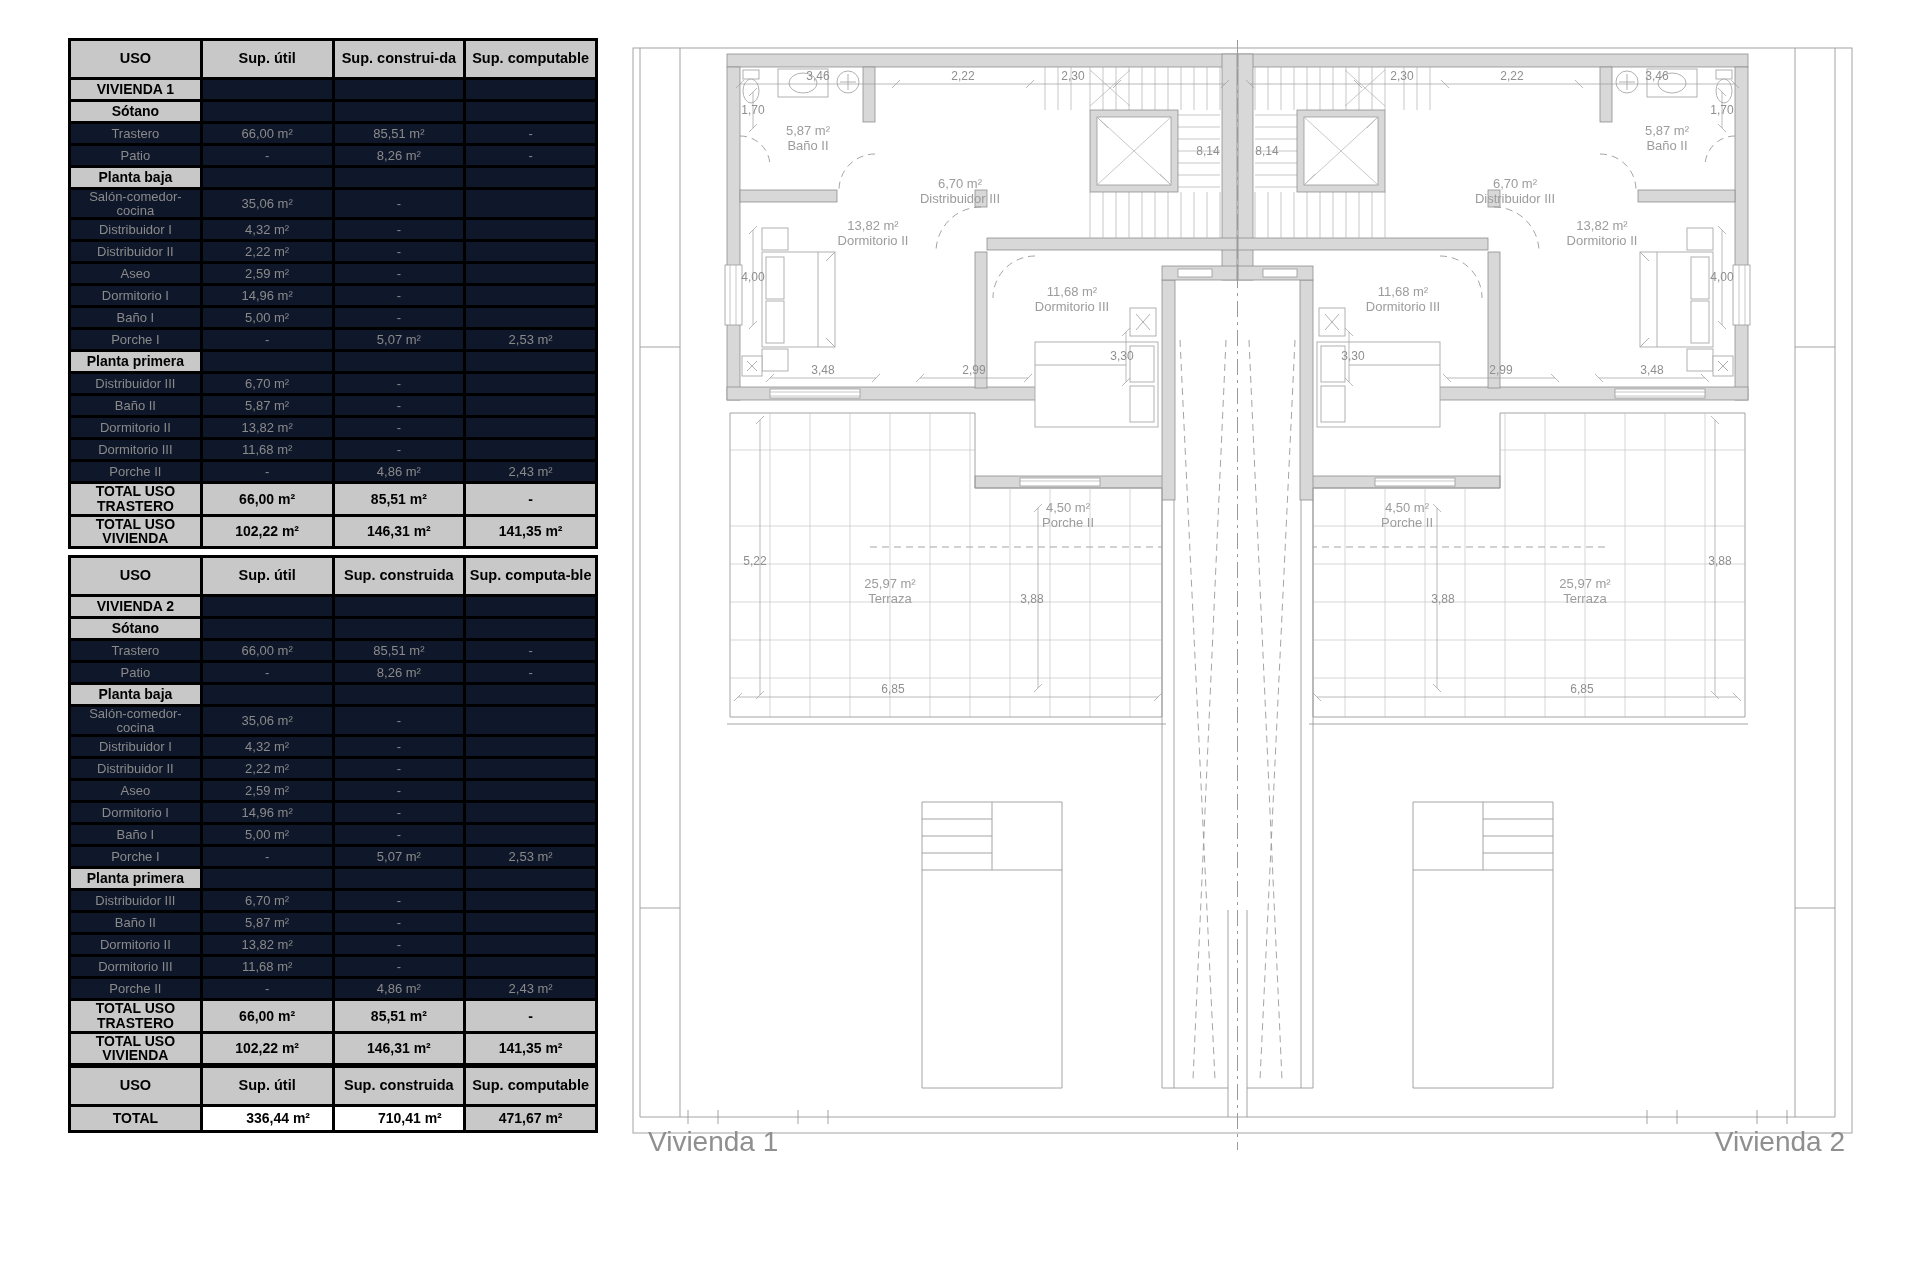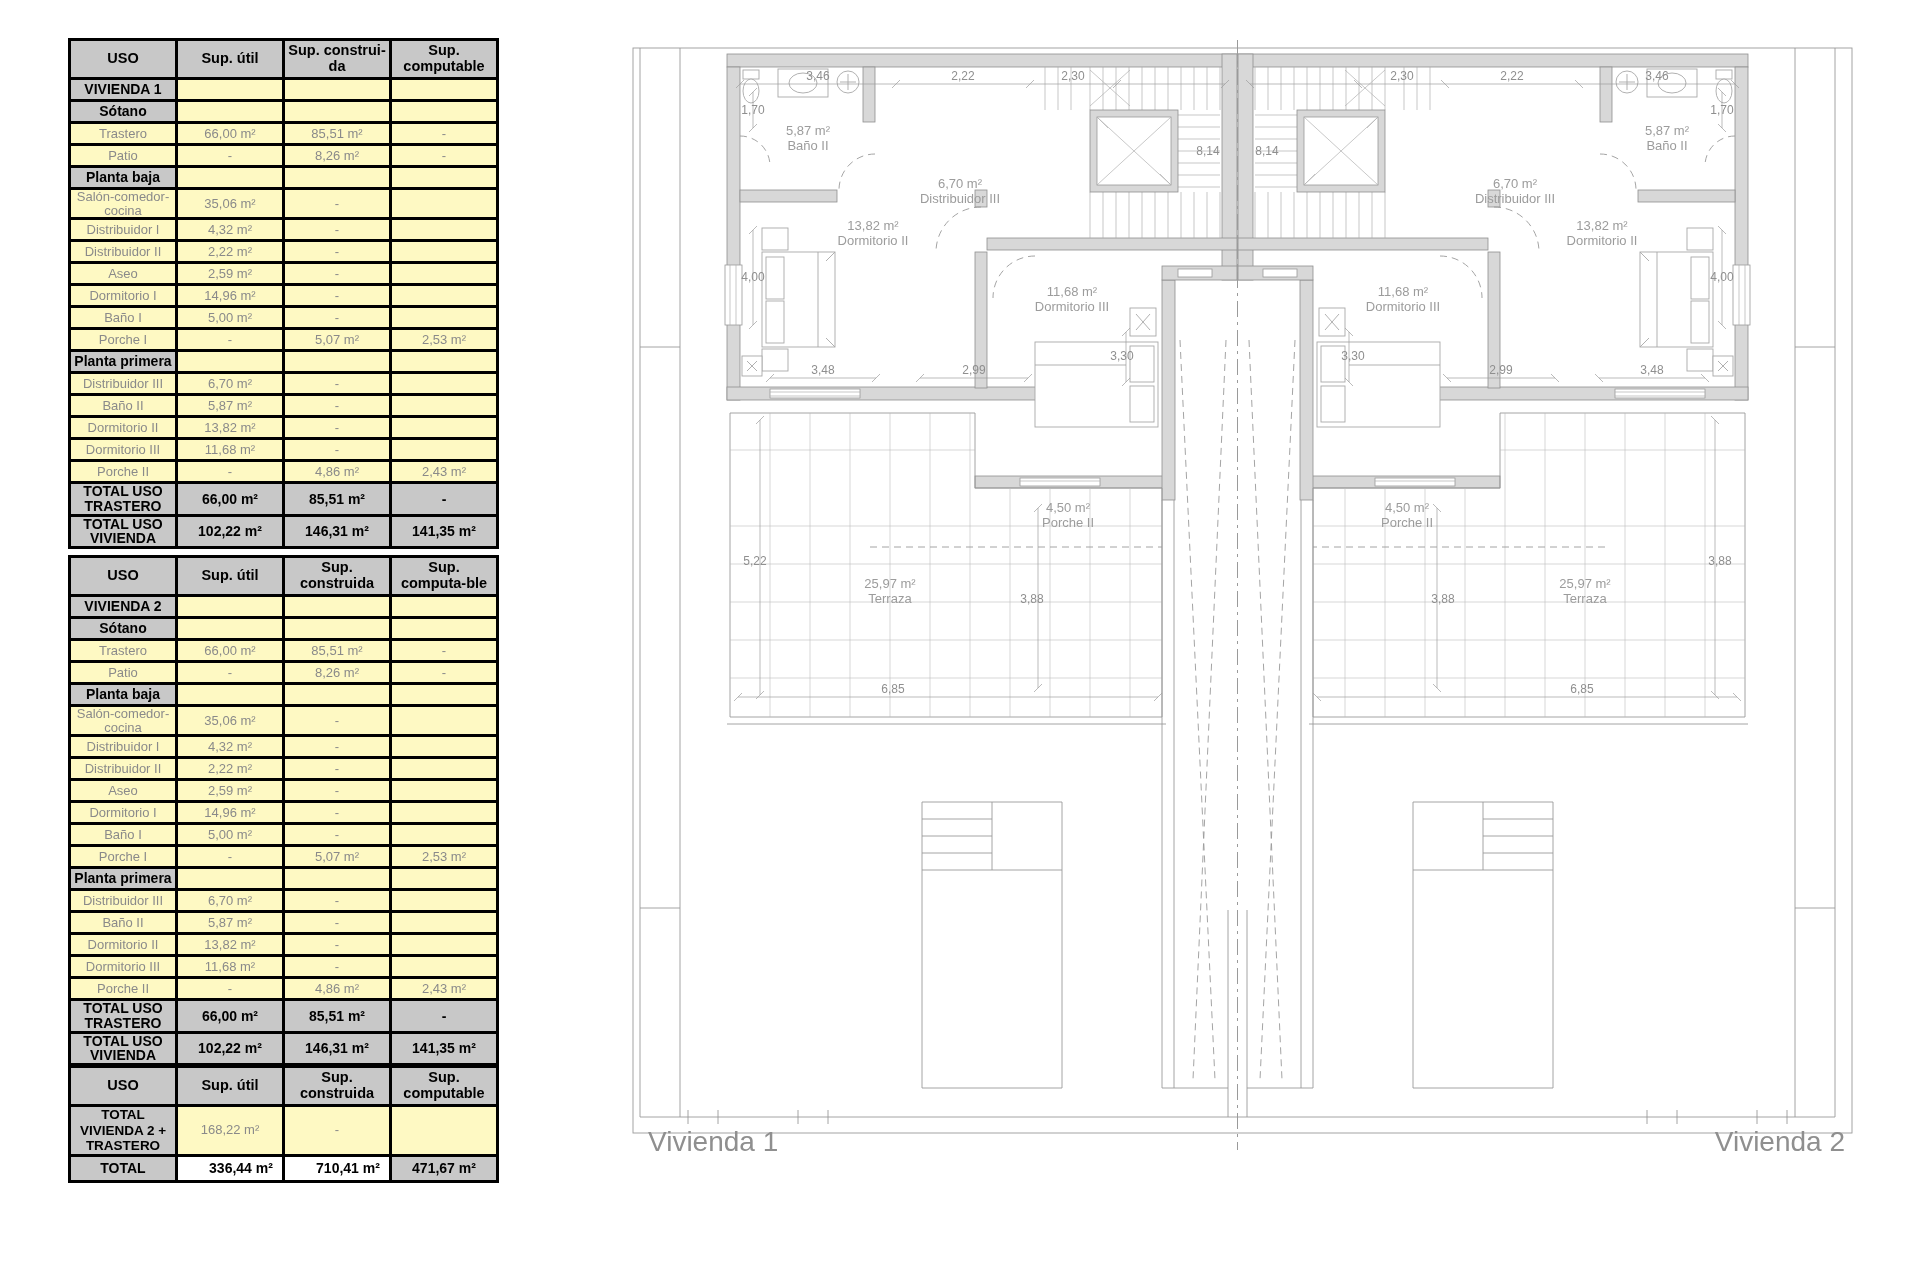--- a/index.html
+++ b/index.html
@@ -1,19 +1,19 @@
 <!DOCTYPE html>
 <html><head>
 <meta charset="utf-8">
 <style>
   html,body{margin:0;padding:0;}
   body{width:1920px;height:1280px;background:#ffffff;position:relative;overflow:hidden;
        font-family:"Liberation Sans", sans-serif;}
-  .areas{position:absolute;border-collapse:collapse;width:431px;table-layout:fixed;
-         background:#fef9c3;}
+  .areas{position:absolute;border-collapse:collapse;width:530px;table-layout:fixed;
+         background:#0f172a;}
   .areas th,.areas td{border:3px solid #000;text-align:center;vertical-align:middle;
          padding:0 2px;overflow:hidden;}
   .areas th{background:#c8c8c8;font-weight:bold;font-size:14.5px;color:#000;height:36px;line-height:1.1;}
   .areas td{height:19px;font-size:13px;line-height:1.05;}
   .areas td:nth-child(1){width:33%;}
   .areas td:nth-child(2){width:22%;text-align:center;}
   .areas td:nth-child(3){width:21%;margin-left:16px;}
   .areas td:nth-child(4){width:24%;}
   tr.section td:first-child{background:#c8c8c8;font-weight:bold;color:#000;font-size:14px;}
   tr.data td{color:#8a8a8a;}
@@ -315,26 +315,20 @@
 <table id="t3" class="areas">
     <thead>
       <tr>
         <th>USO</th>
         <th>Sup. útil</th>
         <th>Sup. construida</th>
         <th>Sup. computable</th>
       </tr>
     </thead>
     <tbody>
-      <tr class="labelbold">
-        <td>TOTAL VIVIENDA 2 + TRASTERO</td>
-        <td>168,22 m²</td>
-        <td>-</td>
-        <td></td>
-      </tr>
       <tr class="mixed">
         <td class="bg-g">TOTAL</td>
         <td class="bg-w">336,44 m²</td>
         <td class="bg-w">710,41 m²</td>
         <td class="bg-g">471,67 m²</td>
       </tr>
     </tbody>
   </table>
 
 <svg id="plan" width="1250" height="1140" viewBox="0 0 1250 1140">

